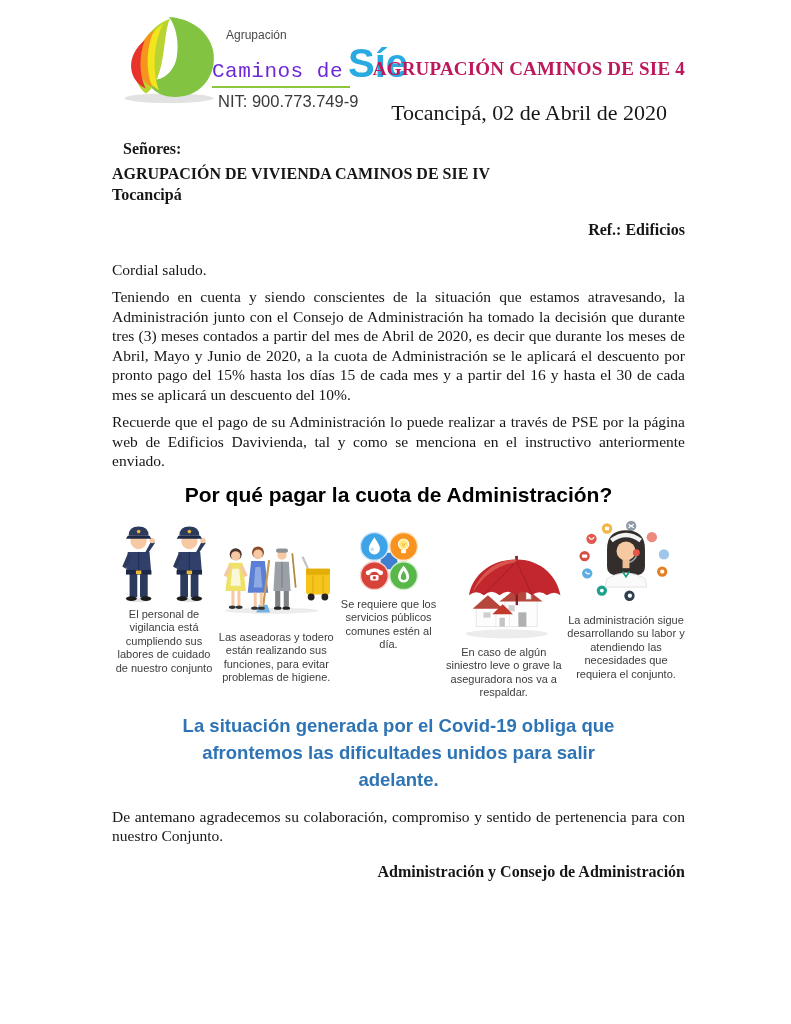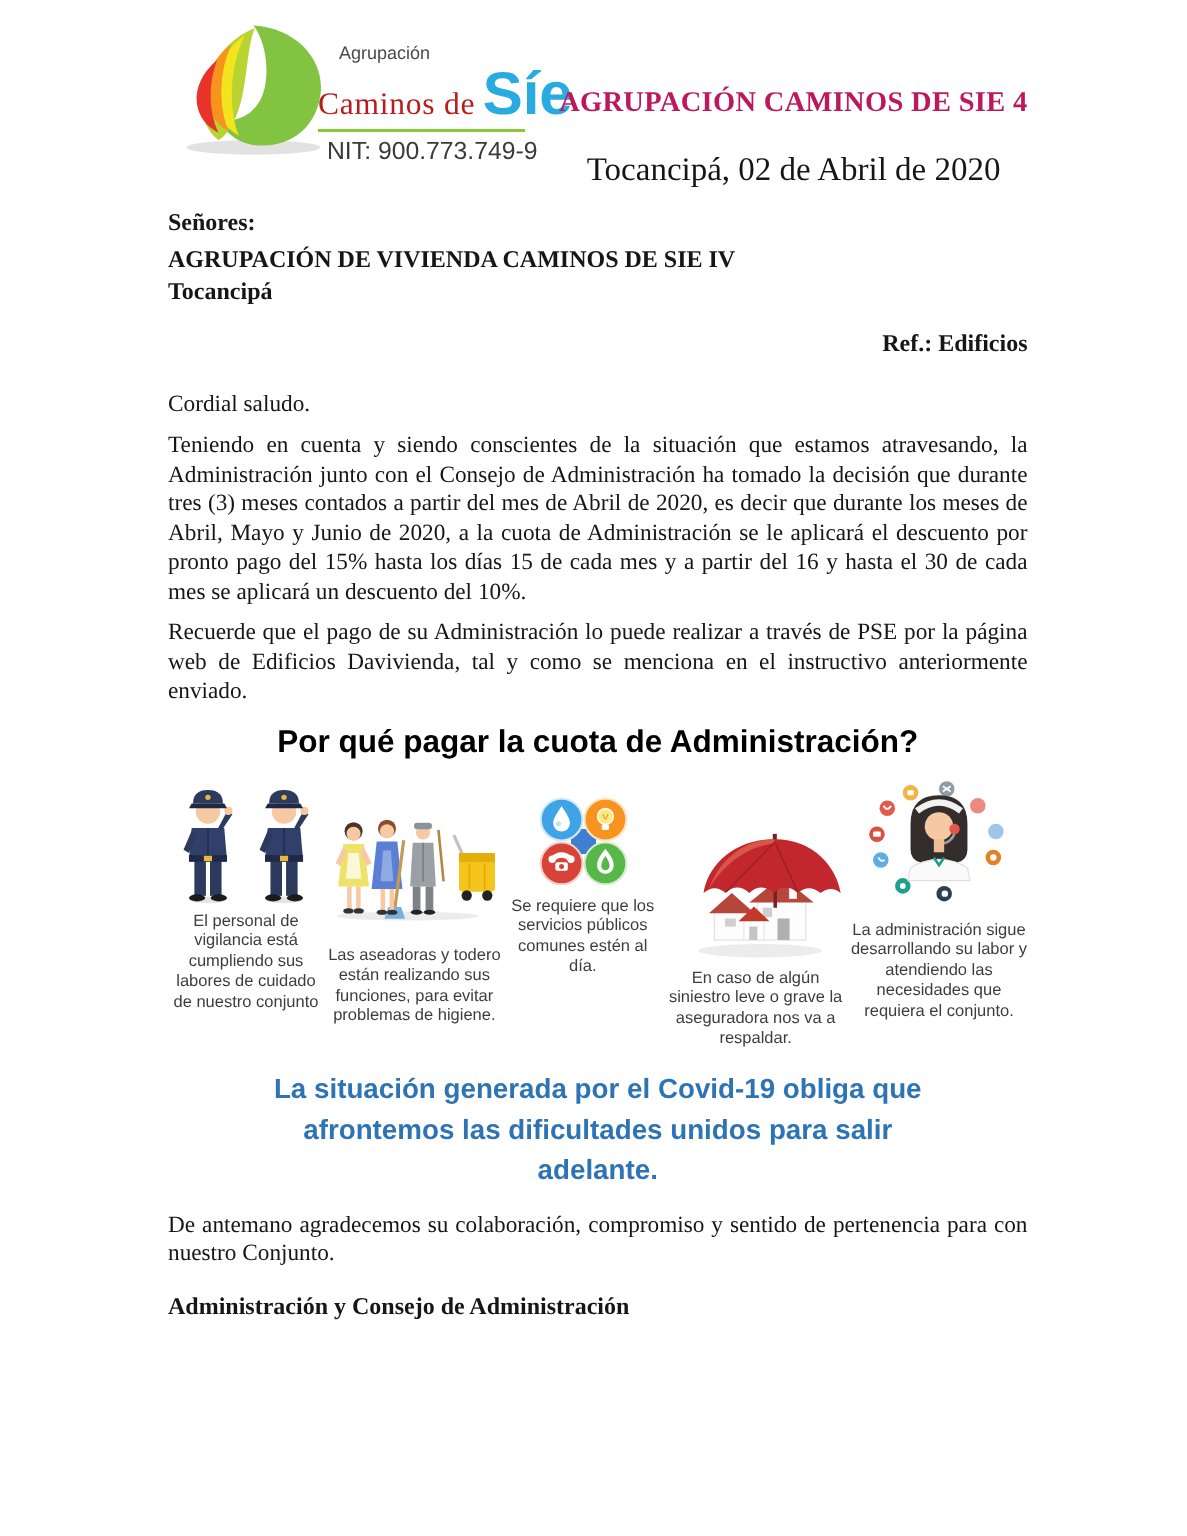--- a/index.html
+++ b/index.html
@@ -9,36 +9,36 @@
     background:#ffffff; overflow:hidden;
     font-family:"Liberation Serif", serif; color:#161616;
   }
 
   
   .logo { position:absolute; left:108px; top:14px; display:flex; align-items:flex-start; }
   .logo-swirl { width:118px; height:92px; }
   .logo-textcol { margin-left:-14px; margin-top:14px; }
   .brand-small { font-family:"Liberation Sans",sans-serif; font-size:12px; color:#4a4a4a; margin-left:14px; }
   .brand-line { display:flex; align-items:baseline; line-height:1; margin-top:1px; }
-  .brand-green { font-family:Liberation Serif, serif; font-size:21px; color:#b91c1c; letter-spacing:.5px; }
+  .brand-green { font-family:Liberation Mono, monospace; font-size:21px; color:#6d28d9; letter-spacing:.5px; }
   .brand-blue  { font-family:"Liberation Sans",sans-serif; font-size:40px; font-weight:bold; color:#29ABE2; margin-left:5px; }
   .brand-rule { height:2px; background:#8CC63E; width:138px; margin-top:3px; }
   .brand-nit { font-family:"Liberation Sans",sans-serif; font-size:16.5px; color:#3a3a3a; margin-top:4px; margin-left:6px; }
 
   .doc-title {
     position:absolute; top:58px; right:106px;
     font-family:Liberation Serif, serif; font-weight:bold;
     font-size:19px; color:#be185d; letter-spacing:.2px;
   }
   .doc-date { position:absolute; top:100px; right:124px; font-size:22px; }
 
   
   .content { position:absolute; left:112px; top:138px; width:573px; }
   .recipient-line { font-weight:bold; font-size:16px; line-height:21px; }
-  .recipient-line.first { margin-bottom:4px; }
+  .recipient-line.first { margin-bottom:4px;margin-left:11px; }
   .ref-line { text-align:right; font-weight:bold; font-size:16px; margin-top:16px; }
 
   .greeting { margin-top:22px; font-size:15.5px; }
   .para { margin-top:8px; font-size:15.5px; line-height:19.5px; text-align:justify; }
 
   .blue-heading {
     margin-top:12px; text-align:center;
     font-family:"Liberation Sans",sans-serif; font-weight:bold;
     font-size:21px; color:#000000;
   }
@@ -57,21 +57,21 @@
   }
 
   .covid-message {
     margin:12px auto 0; width:450px; text-align:center;
     font-family:"Liberation Sans",sans-serif; font-weight:bold;
     font-size:18.5px; line-height:27px; color:#2E74B5;
   }
 
   .closing { margin-top:14px; }
   .signoff { margin-top:20px; font-size:15.5px; }
-  .signature { margin-top:17px; font-weight:bold; font-size:16px; }
+  .signature { margin-top:17px; font-weight:bold; font-size:16px;text-align:right; }
 </style>
 </head>
 <body>
 
 <div class="page">
 
   <div class="logo">
     <svg class="logo-swirl" viewBox="0 0 120 95">
       <ellipse cx="62" cy="87" rx="46" ry="5" fill="#e2e2e2"></ellipse>
       <path d="M62,3 C93,5 112,28 108,52 C104,76 84,89 60,85 C50,83 42,76 38,68 C54,71 67,61 70,45 C73,29 69,12 62,3 Z" fill="#82C341"></path>

